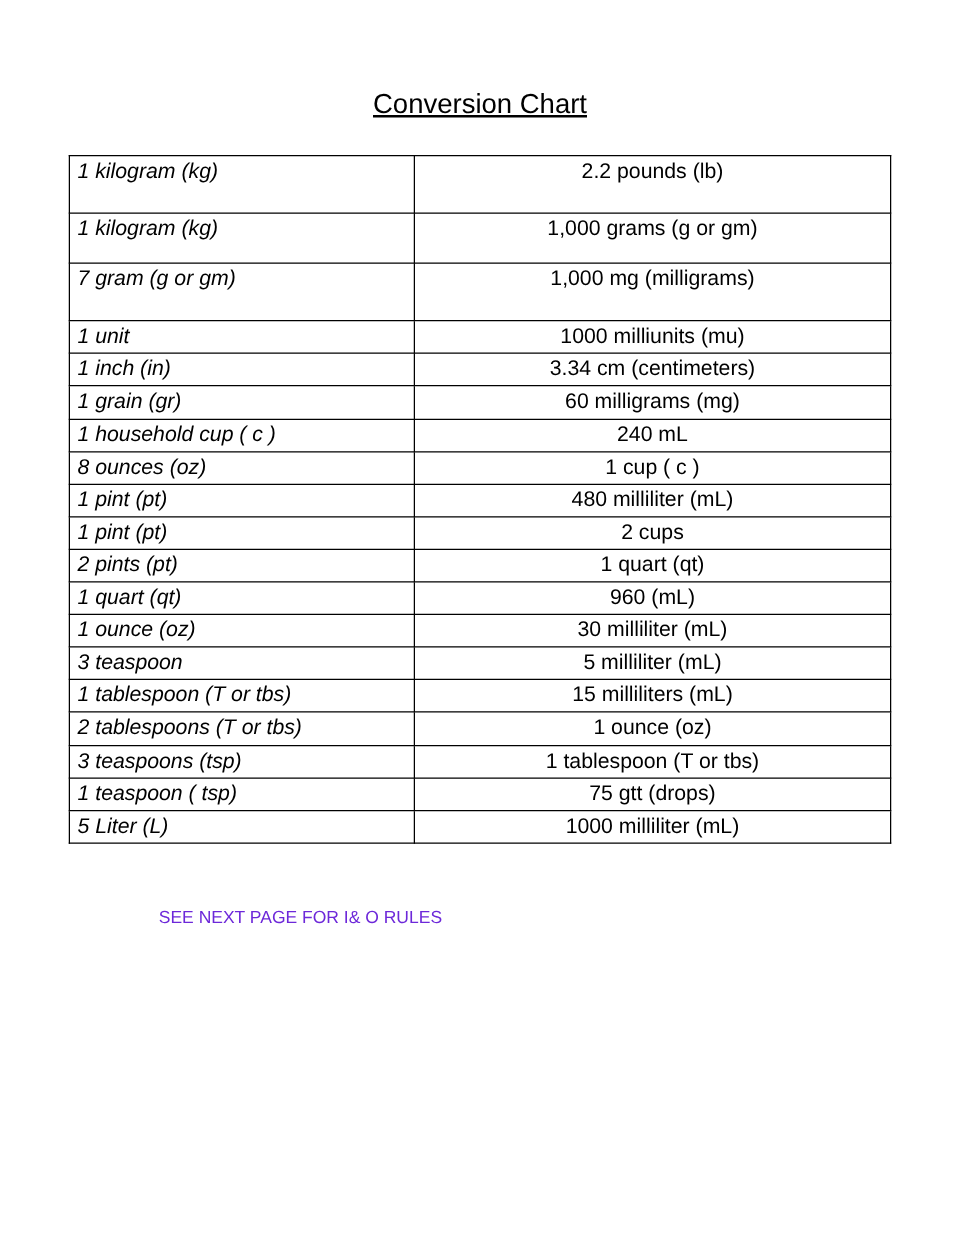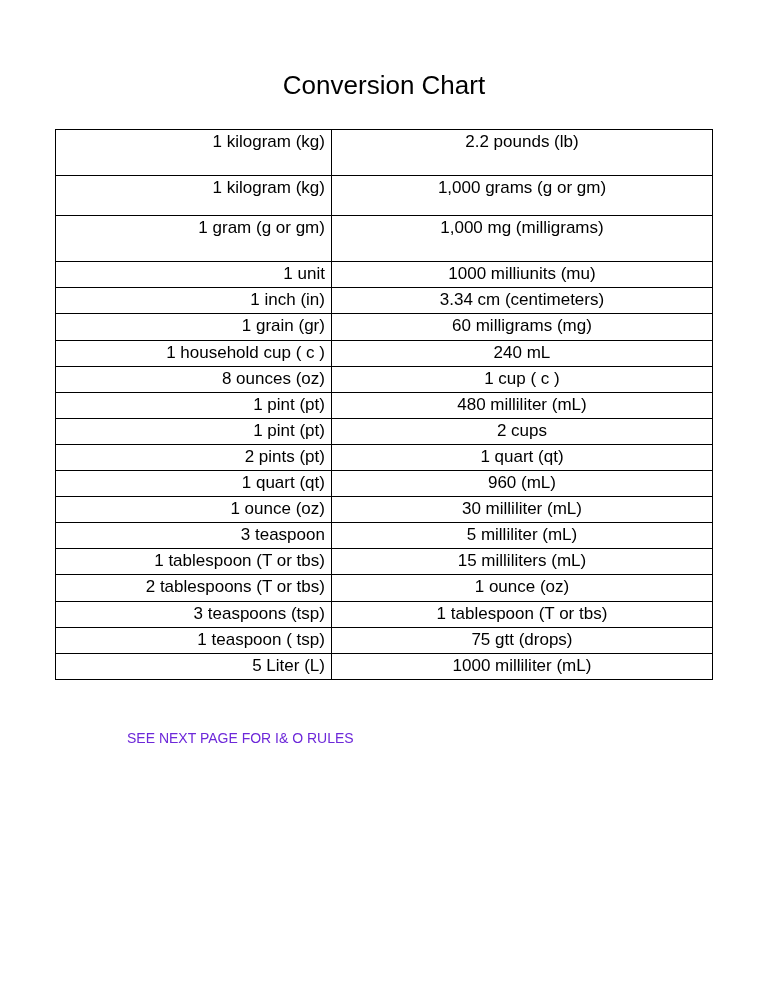--- a/index.html
+++ b/index.html
@@ -8,35 +8,36 @@
       padding: 0;
       background: #fff;
       font-family: Arial, Helvetica, sans-serif;
       width: 768px;
     }
     .page {
       padding: 70px 55px 40px 55px;
     }
     .title {
       text-align: center;
-      font-size: 26px;
+      font-size: 22px;
+      text-decoration: underline;
       margin-bottom: 28px;
     }
     table {
       width: 100%;
       border-collapse: collapse;
       font-size: 17px;
     }
     td {
       border: 1px solid #000;
       padding: 1px 6px 2px 6px;
       vertical-align: top;
       line-height: 1.3;
     }
-    td.left { width: 42%; text-align: right; }
+    td.left { width: 42%; text-align: left; font-style: italic; }
     td.right { width: 58%; text-align: center; }
     td.tall { padding-bottom: 22px; }
     td.med { padding-bottom: 16px; }
     .note {
       color: #6d28d9;
       font-size: 14px;
       margin-top: 50px;
       margin-left: 72px;
     }
   </style>
@@ -50,21 +51,21 @@
     <tbody id="tbody">
         <tr>
           <td class="left tall">1 kilogram (kg)</td>
           <td class="right tall">2.2 pounds (lb)</td>
         </tr>
         <tr>
           <td class="left med">1 kilogram (kg)</td>
           <td class="right med">1,000 grams (g or gm)</td>
         </tr>
         <tr>
-          <td class="left tall">1 gram (g or gm)</td>
+          <td class="left tall">7 gram (g or gm)</td>
           <td class="right tall">1,000 mg (milligrams)</td>
         </tr>
         <tr>
           <td class="left ">1 unit</td>
           <td class="right ">1000 milliunits (mu)</td>
         </tr>
         <tr>
           <td class="left ">1 inch (in)</td>
           <td class="right ">3.34 cm (centimeters)</td>
         </tr>

